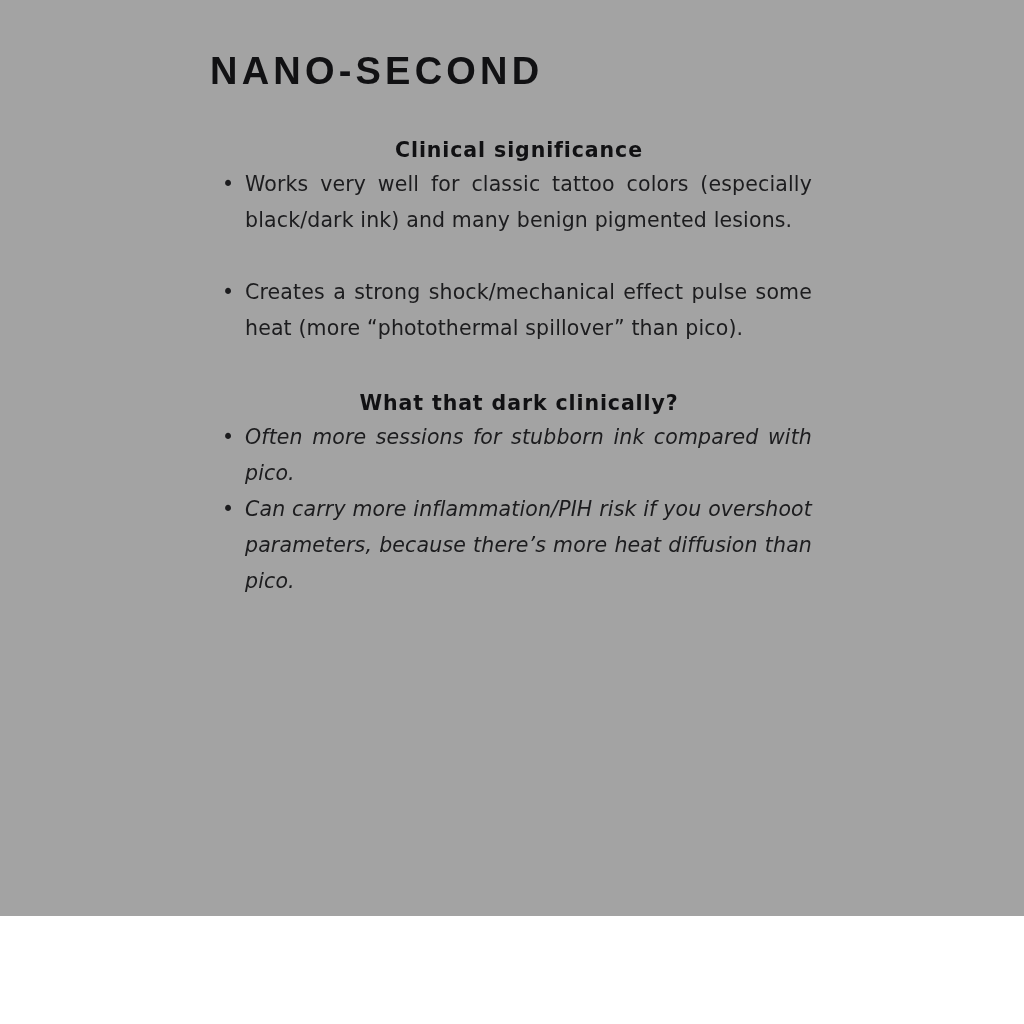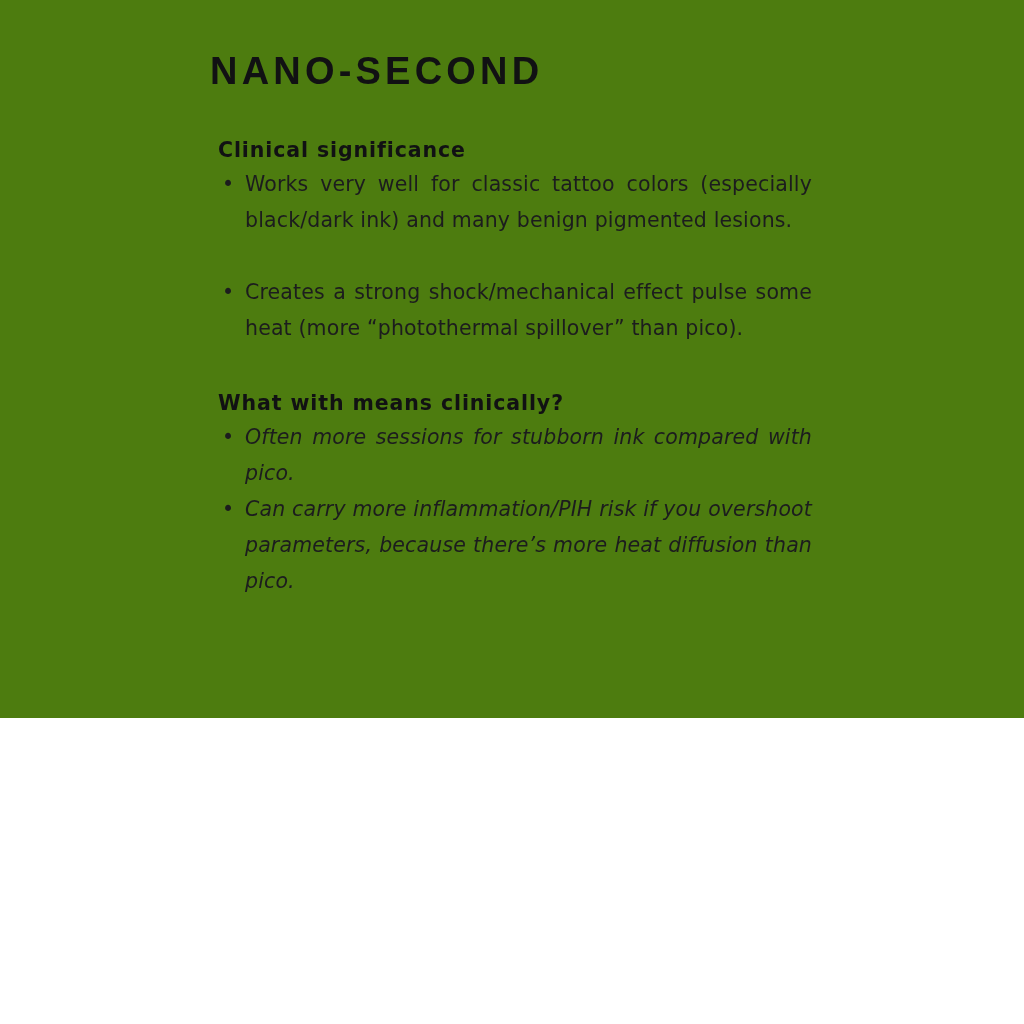--- a/index.html
+++ b/index.html
@@ -12,22 +12,22 @@
     height: 1024px;
     background: #ffffff;
     font-family: "DejaVu Sans", sans-serif;
     color: #18181a;
     overflow: hidden;
   }
 
   .slide {
     position: relative;
     width: 1024px;
-    height: 718px;
-    background: #4d7c0f;
+    height: 916px;
+    background: #a3a3a3;
     box-sizing: border-box;
   }
 
   .content {
     position: absolute;
     left: 210px;
     top: 0;
     width: 602px;
   }
 
@@ -60,21 +60,22 @@
     padding-top: 43px;
   }
 
   .section-heading {
     font-family: "DejaVu Sans", sans-serif;
     font-size: 20.5px;
     font-weight: 700;
     letter-spacing: 0.9px;
     line-height: 28px;
     color: #111113;
-    margin: 0 0 2px 8px;
+    margin: 0 0 2px 16px;
+    text-align: center;
   }
 
   .bullet-list {
     list-style: none;
     margin: 0;
     padding: 0;
   }
 
   .bullet-item {
     position: relative;
@@ -130,21 +131,21 @@
           <span class="bullet-text">Works very well for classic tattoo colors (especially black/dark ink) and many benign pigmented lesions.</span>
         </li>
         <li class="bullet-item">
           <span class="bullet-dot" style="font-style: normal;">•</span>
           <span class="bullet-text">Creates a strong shock/mechanical effect pulse some heat (more “photothermal spillover” than pico).</span>
         </li>
       </ul>
     </div>
 
     <div class="section">
-      <h2 class="section-heading">What with means clinically?</h2>
+      <h2 class="section-heading">What that dark clinically?</h2>
       <ul class="bullet-list">
         <li class="bullet-item italic">
           <span class="bullet-dot" style="font-style: normal;">•</span>
           <span class="bullet-text">Often more sessions for stubborn ink compared with pico.</span>
         </li>
         <li class="bullet-item italic">
           <span class="bullet-dot" style="font-style: normal;">•</span>
           <span class="bullet-text">Can carry more inflammation/PIH risk if you overshoot parameters, because there’s more heat diffusion than pico.</span>
         </li>
       </ul>

